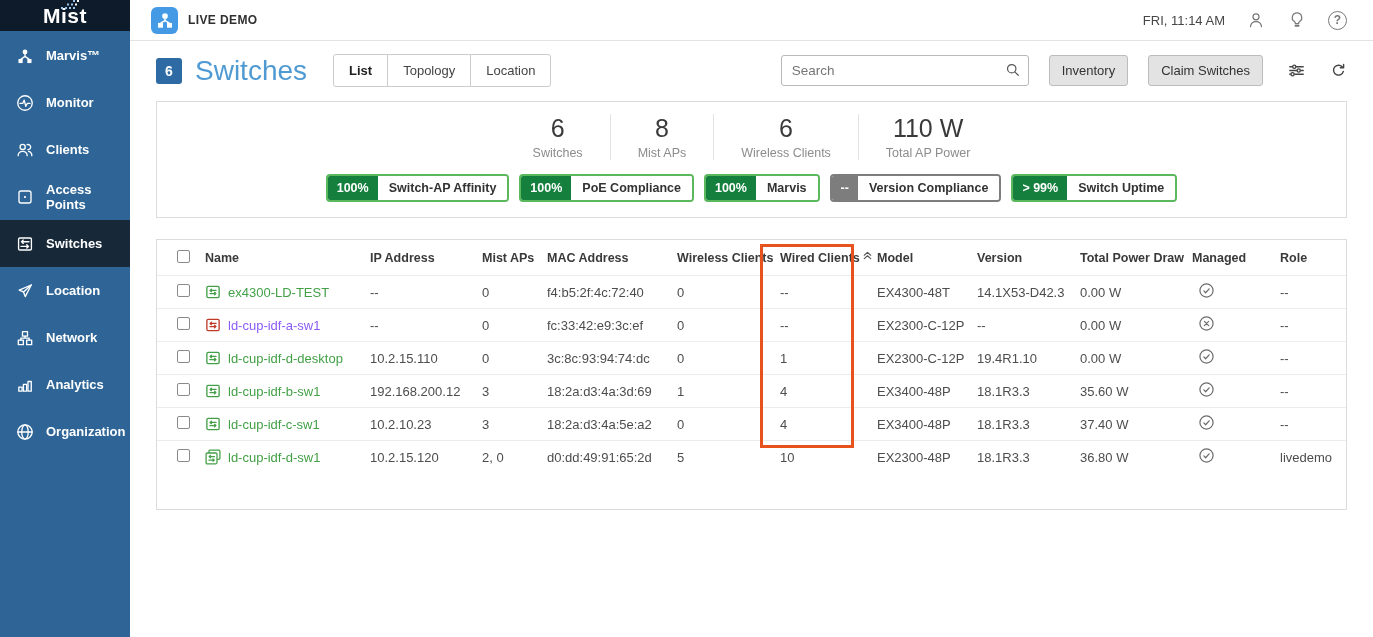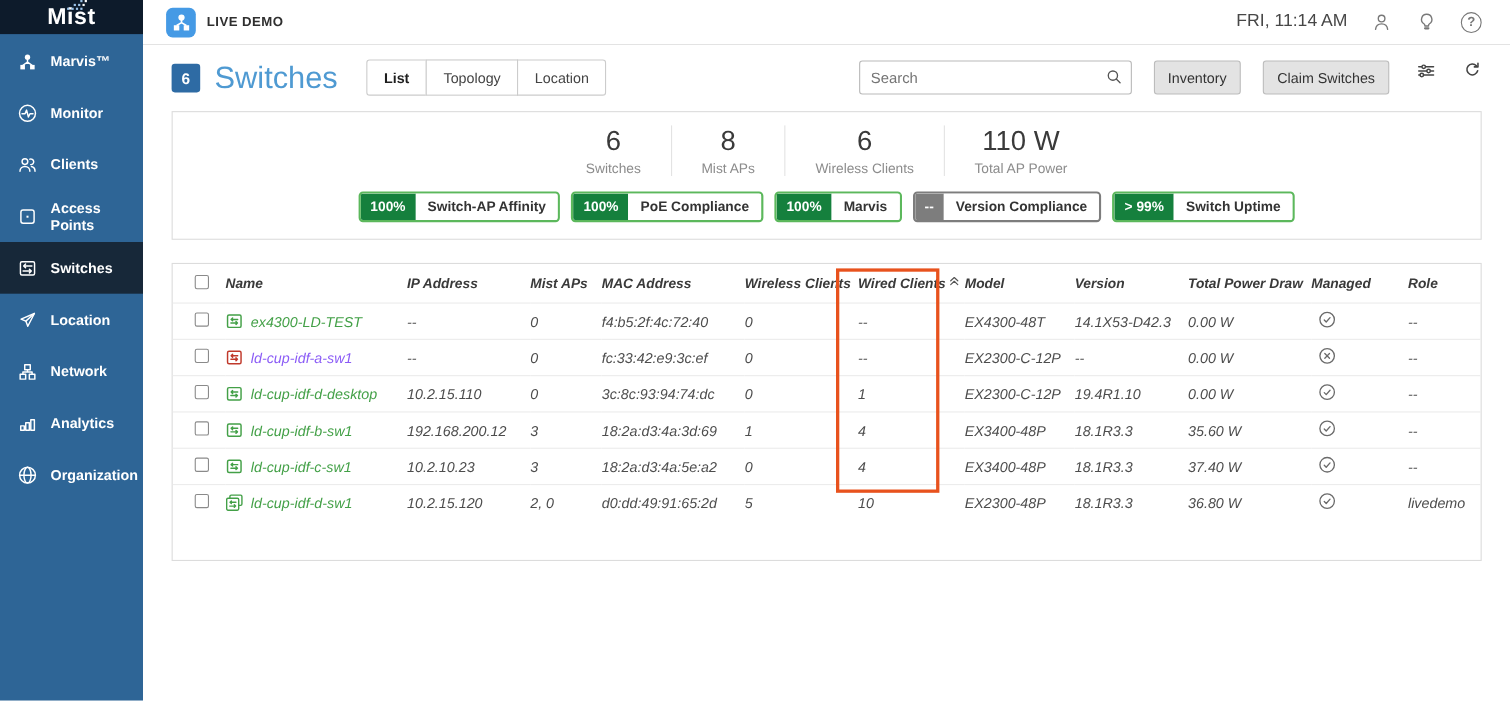--- a/index.html
+++ b/index.html
@@ -19,21 +19,21 @@
     color:#fff; font-size:13px; font-weight:600; cursor:pointer; }
   .nav-item.selected { background:#172839; }
   .nav-icon { width:20px; height:20px; display:inline-flex; }
   
   .topbar { position:absolute; left:130px; top:0; right:0; height:41px; background:#fff;
     border-bottom:1px solid #e3e3e3; display:flex; align-items:center; padding:0 26px 0 21px; }
   .org-badge { width:27px; height:27px; border-radius:6px; background:#459ae5;
     display:flex; align-items:center; justify-content:center; cursor:pointer; }
   .org-name { margin-left:10px; font-size:12px; font-weight:bold; color:#2f2f2f; letter-spacing:.4px; }
   .topbar-right { margin-left:auto; display:flex; align-items:center; gap:21px; }
-  .time { font-size:16px; color:#474747; }
+  .time { font-size:13px; color:#474747; }
   .tb-icon { display:inline-flex; cursor:pointer; }
   .help-circle { width:19px; height:19px; border:1.5px solid #787878; border-radius:50%;
     display:inline-flex; align-items:center; justify-content:center;
     font-size:12px; font-weight:bold; color:#787878; cursor:pointer; }
   
   .main { position:absolute; left:130px; top:41px; right:0; bottom:0; background:#fff; }
   .title-row { display:flex; align-items:center; padding:13px 26px 12px; }
   .count-badge { min-width:26px; height:26px; background:#2e6ba4; color:#fff; font-size:14px;
     font-weight:bold; display:inline-flex; align-items:center; justify-content:center; border-radius:3px; }
   .page-title { font-size:28px; font-weight:400; color:#4f9ad2; margin:0 0 0 13px; }
@@ -42,21 +42,21 @@
   .site-prefix { color:#a9a9a9; }
   .site-value { color:#333; font-weight:500; }
   .caret { width:0; height:0; border-left:4.5px solid transparent; border-right:4.5px solid transparent;
     border-top:5.5px solid #444; margin-left:3px; }
   .view-tabs { margin-left:26px; display:flex; }
   .view-tab { border:1px solid #ccc; background:#fff; padding:8px 15px; font-size:13px;
     color:#444; margin-left:-1px; cursor:pointer; font-family:inherit; }
   .view-tab:first-child { border-radius:3px 0 0 3px; margin-left:0; }
   .view-tab:last-child { border-radius:0 3px 3px 0; }
   .view-tab.active { font-weight:bold; color:#1e1e1e; }
-  .toolbar-right { margin-left:auto; display:flex; gap:20px; }
+  .toolbar-right { margin-left:auto; display:flex; align-items:center; gap:20px; }
   .search-box { position:relative; width:248px; }
   .search-input { width:100%; border:1px solid #b9b9b9; border-radius:3px; padding:7px 30px 7px 10px;
     font-size:13.5px; color:#333; font-family:inherit; outline:none; }
   .search-input::placeholder { color:#757575; }
   .search-icon { position:absolute; right:7px; top:6px; display:inline-flex; cursor:pointer; }
   .btn { background:#e3e3e3; border:1px solid #bcbcbc; border-radius:3px; padding:7px 12px;
     font-size:13px; color:#333; cursor:pointer; font-family:inherit; white-space:nowrap; }
   .tool-icon { display:inline-flex; cursor:pointer; margin-left:4px; }
   
   .stats-card { margin:2px 26px 0; border:1px solid #dcdcdc; padding:12px 0 15px; }
@@ -66,21 +66,21 @@
   .stat-value { font-size:25px; color:#3a3a3a; }
   .stat-label { font-size:12.5px; color:#8c8c8c; margin-top:3px; }
   .badges-row { display:flex; justify-content:center; gap:10px; margin-top:14px; }
   .pill { display:flex; border:2px solid #5cb85c; border-radius:4px; overflow:hidden;
     font-size:12.5px; font-weight:bold; cursor:pointer; background:#fff; }
   .pill-value { background:#15803d; color:#fff; padding:5px 9px; white-space:nowrap; }
   .pill-label { background:#fff; color:#333; padding:5px 11px; white-space:nowrap; }
   .pill.gray { border-color:#7d7d7d; }
   .pill.gray .pill-value { background:#7d7d7d; }
   
-  .table-card { margin:21px 26px 0; border:1px solid #dcdcdc; position:relative; padding-bottom:36px;font-style:italic; }
+  .table-card { margin:21px 26px 0; border:1px solid #dcdcdc; position:relative; padding-bottom:36px; }
   table { width:100%; border-collapse:collapse; table-layout:fixed; }
   th { text-align:left; font-size:12.5px; font-weight:bold; color:#3a3a3a; padding:10px 4px 9px 0;
     white-space:nowrap; position:relative; }
   td { font-size:13px; color:#4d4d4d; padding:6px 4px 6px 0; border-top:1px solid #ececec;
     white-space:nowrap; overflow:hidden; }
   .c-check { width:48px; }
   .checkbox { width:13px; height:13px; border:1px solid #8a8a8a; border-radius:2px;
     background:#fff; display:inline-block; margin-left:20px; cursor:pointer; }
   .name-wrap { display:flex; align-items:center; gap:7px; }
   .sw-icon { display:inline-flex; flex:none; }

